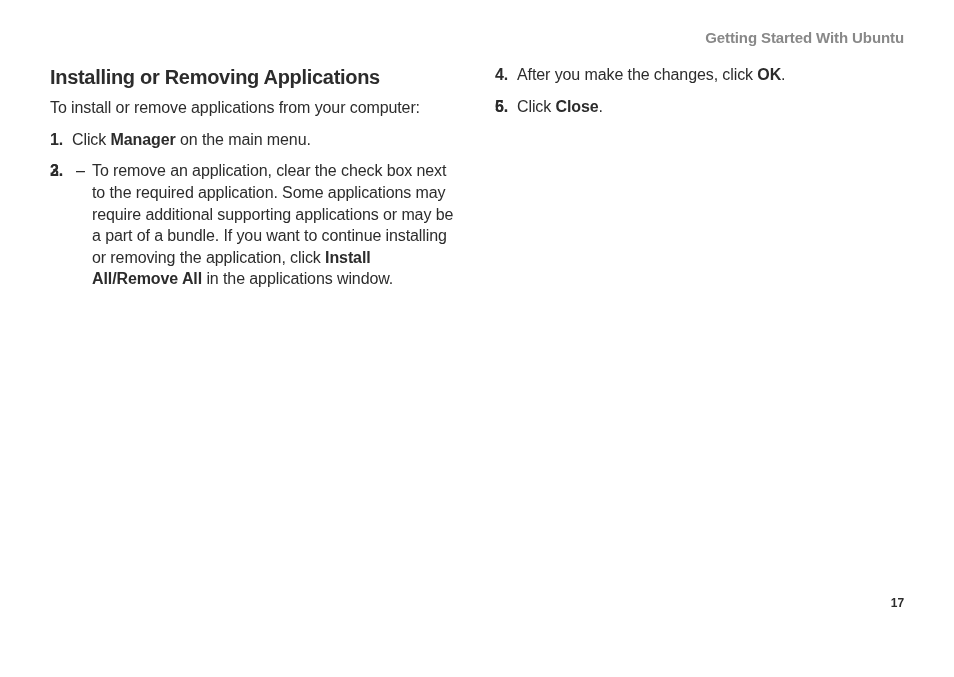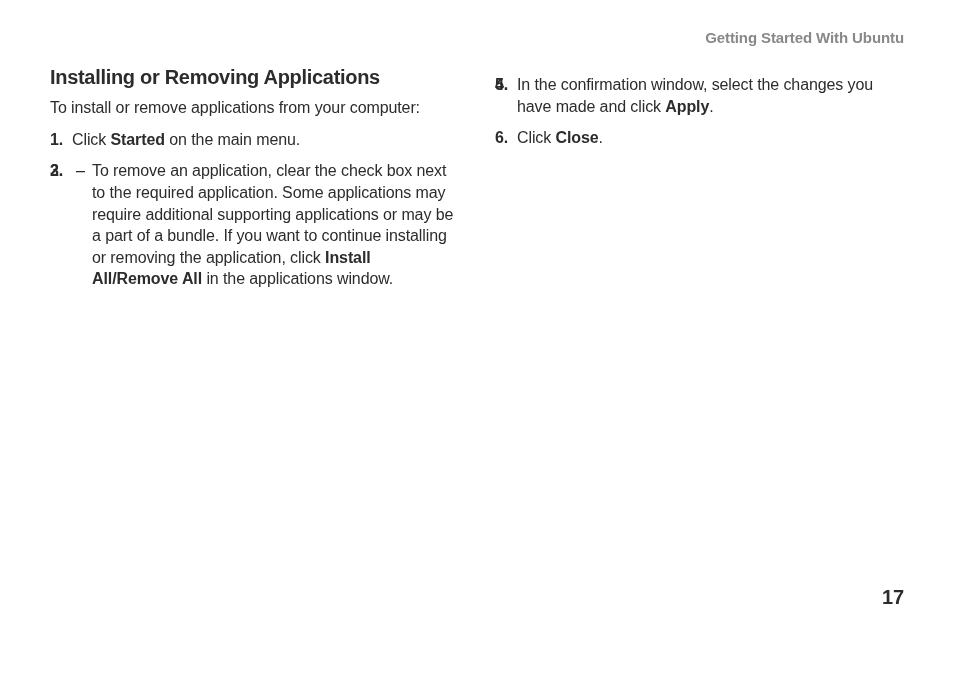--- a/index.html
+++ b/index.html
@@ -74,42 +74,42 @@
   .note {
     margin-top: 10px;
     padding-left: 22px;
   }
   b { font-weight: 700; }
   .page-number {
     position: absolute;
     right: 50px;
     bottom: 26px;
     font-weight: 700;
-    font-size: 20px;
+    font-size: 12px;
   }
 </style>
 </head>
 <body>
 
 <div class="page">
 
   <div class="header-right">Getting Started With Ubuntu</div>
 
   <div class="columns">
 
     <div class="col">
       <h2 class="section-title">Installing or Removing Applications</h2>
       <p class="intro">To install or remove applications from your computer:</p>
 
       <ol class="steps">
 
         <li>
           <span class="num">1.</span>
           <span>
-            <span>Click </span><b>Started</b><span> on the main menu.</span>
+            <span>Click </span><b>Manager</b><span> on the main menu.</span>
           </span>
         </li>
 
         <li>
           <span class="num">2.</span>
         </li>
 
         <li>
           <span class="num">3.</span>
 
@@ -126,27 +126,27 @@
         </li>
 
       </ol>
     </div>
 
     <div class="col">
       <ol class="steps">
 
         <li>
           <span class="num">4.</span>
+          <span>
+            <span>After you make the changes, click </span><b>OK</b><span>.</span>
+          </span>
         </li>
 
         <li>
           <span class="num">5.</span>
-          <span>
-            <span>In the confirmation window, select the changes you have made and click </span><b>Apply</b><span>.</span>
-          </span>
         </li>
 
         <li>
           <span class="num">6.</span>
           <span>
             <span>Click </span><b>Close</b><span>.</span>
           </span>
         </li>
 
       </ol>

